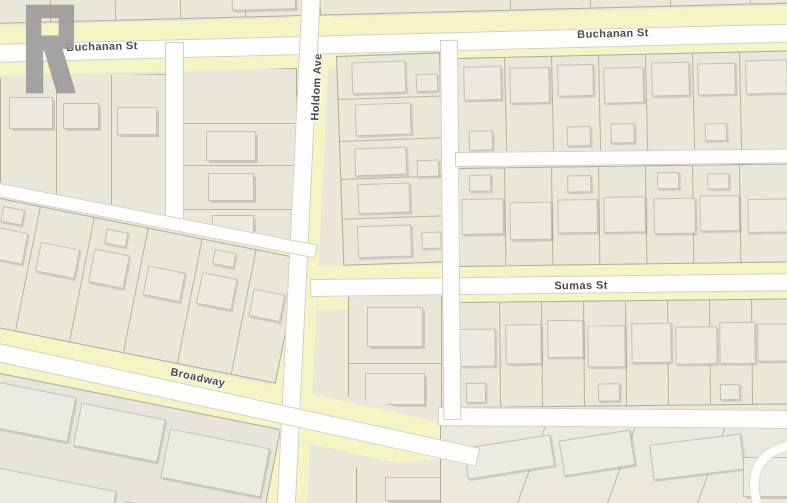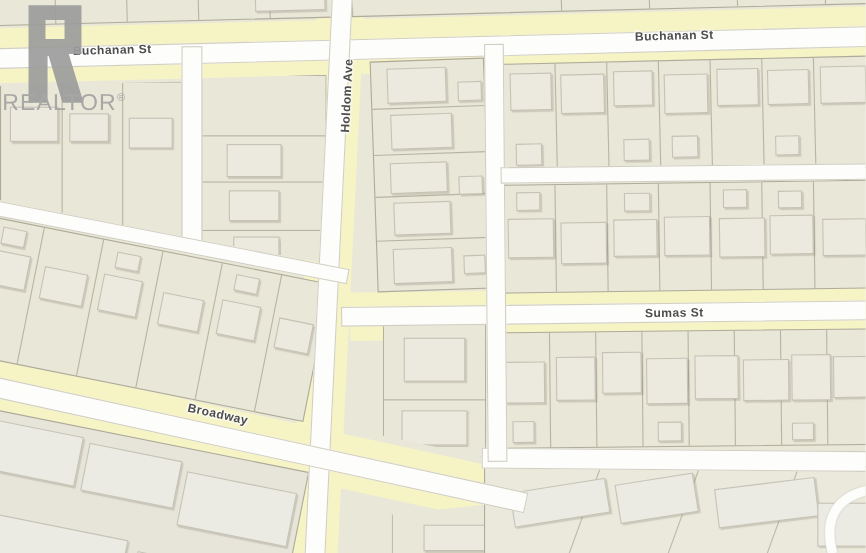--- a/index.html
+++ b/index.html
@@ -58,21 +58,21 @@
     position:relative;font-size:11.5px;font-weight:600;letter-spacing:.8px;color:#2f3b50;
   }
   
   .slabel{
     position:absolute;z-index:7;font-weight:bold;font-size:11px;letter-spacing:.4px;
     color:var(--label-text,#4d4d4d);white-space:nowrap;text-align:center;
     text-shadow:0 0 2px #fff,0 0 3px #fff,1px 1px 2px #fff,-1px -1px 2px #fff;
   }
   #lbl-buchanan-w{left:60px;top:40px;width:84px;transform:rotate(-1.5deg);}
   #lbl-buchanan-e{left:571px;top:27px;width:84px;transform:rotate(-1.5deg);}
-  #lbl-sumas{left:577px;top:279px;width:72px;transform:rotate(-0.7deg);}
+  #lbl-sumas{left:545px;top:279px;width:72px;transform:rotate(-0.7deg);}
   #lbl-broadway{left:155px;top:371px;width:86px;transform:rotate(12.3deg);}
   #lbl-holdom{left:276px;top:81px;width:80px;transform:rotate(-87.2deg);}
   
   #watermark{position:absolute;left:0;top:0;width:150px;height:115px;z-index:9;opacity:.92;pointer-events:none;}
   #realtor-logo{position:absolute;left:24px;top:4px;}
   #realtor-text{
     position:absolute;left:2px;top:82px;font-size:21px;color:#a2a2a2;letter-spacing:1px;
   }
   #realtor-text sup{font-size:10px;vertical-align:super;}
 </style>
@@ -246,16 +246,15 @@
   <div class="slabel" id="lbl-buchanan-w">Buchanan St</div>
   <div class="slabel" id="lbl-buchanan-e">Buchanan St</div>
   <div class="slabel" id="lbl-holdom">Holdom Ave</div>
   <div class="slabel" id="lbl-sumas">Sumas St</div>
   <div class="slabel" id="lbl-broadway">Broadway</div>
 
   <div id="watermark">
     <svg id="realtor-logo" width="52" height="90" viewBox="0 0 54 92">
       <path d="M2 0 H52 V46 H40 L54 92 H34 L21 48 H20 V92 H2 Z M18 14 H36 V32 H18 Z" fill="#9d9d9d" fill-rule="evenodd" class="logo-shape"></path>
     </svg>
-    <div id="realtor-text"><span>REALTOR</span><sup>®</sup></div>
   </div>
 
 </div>
 
 </body></html>

